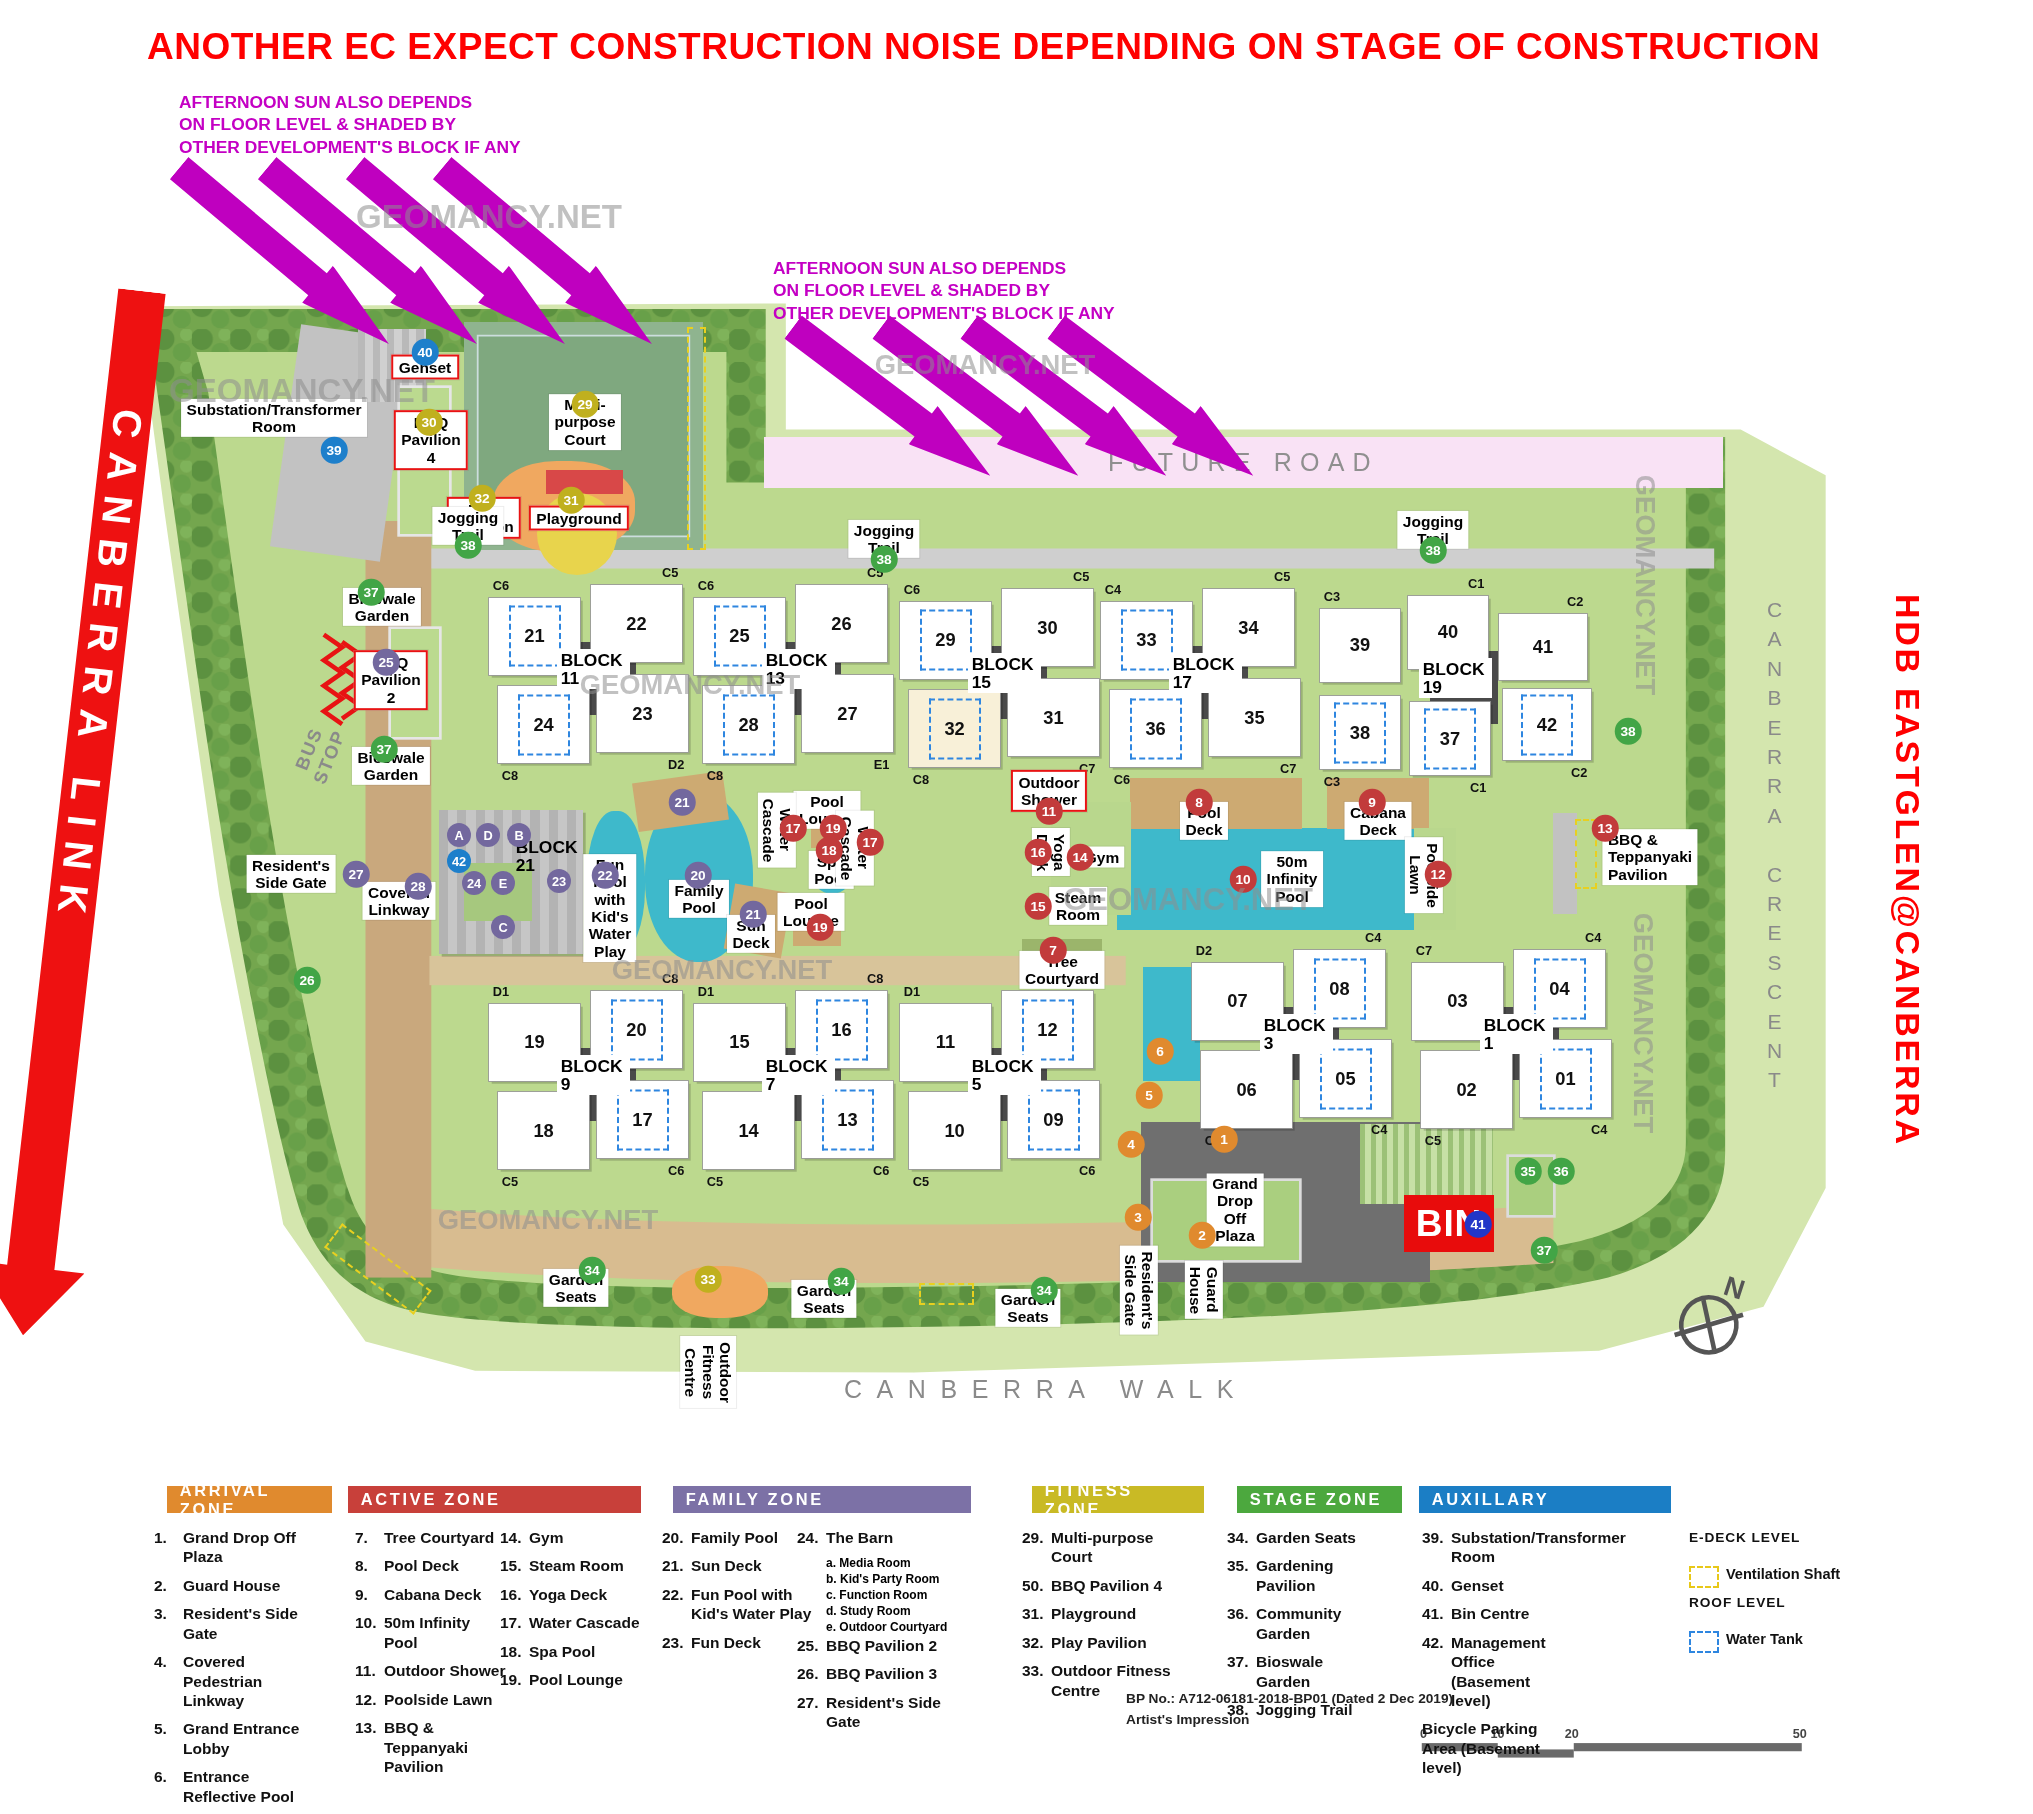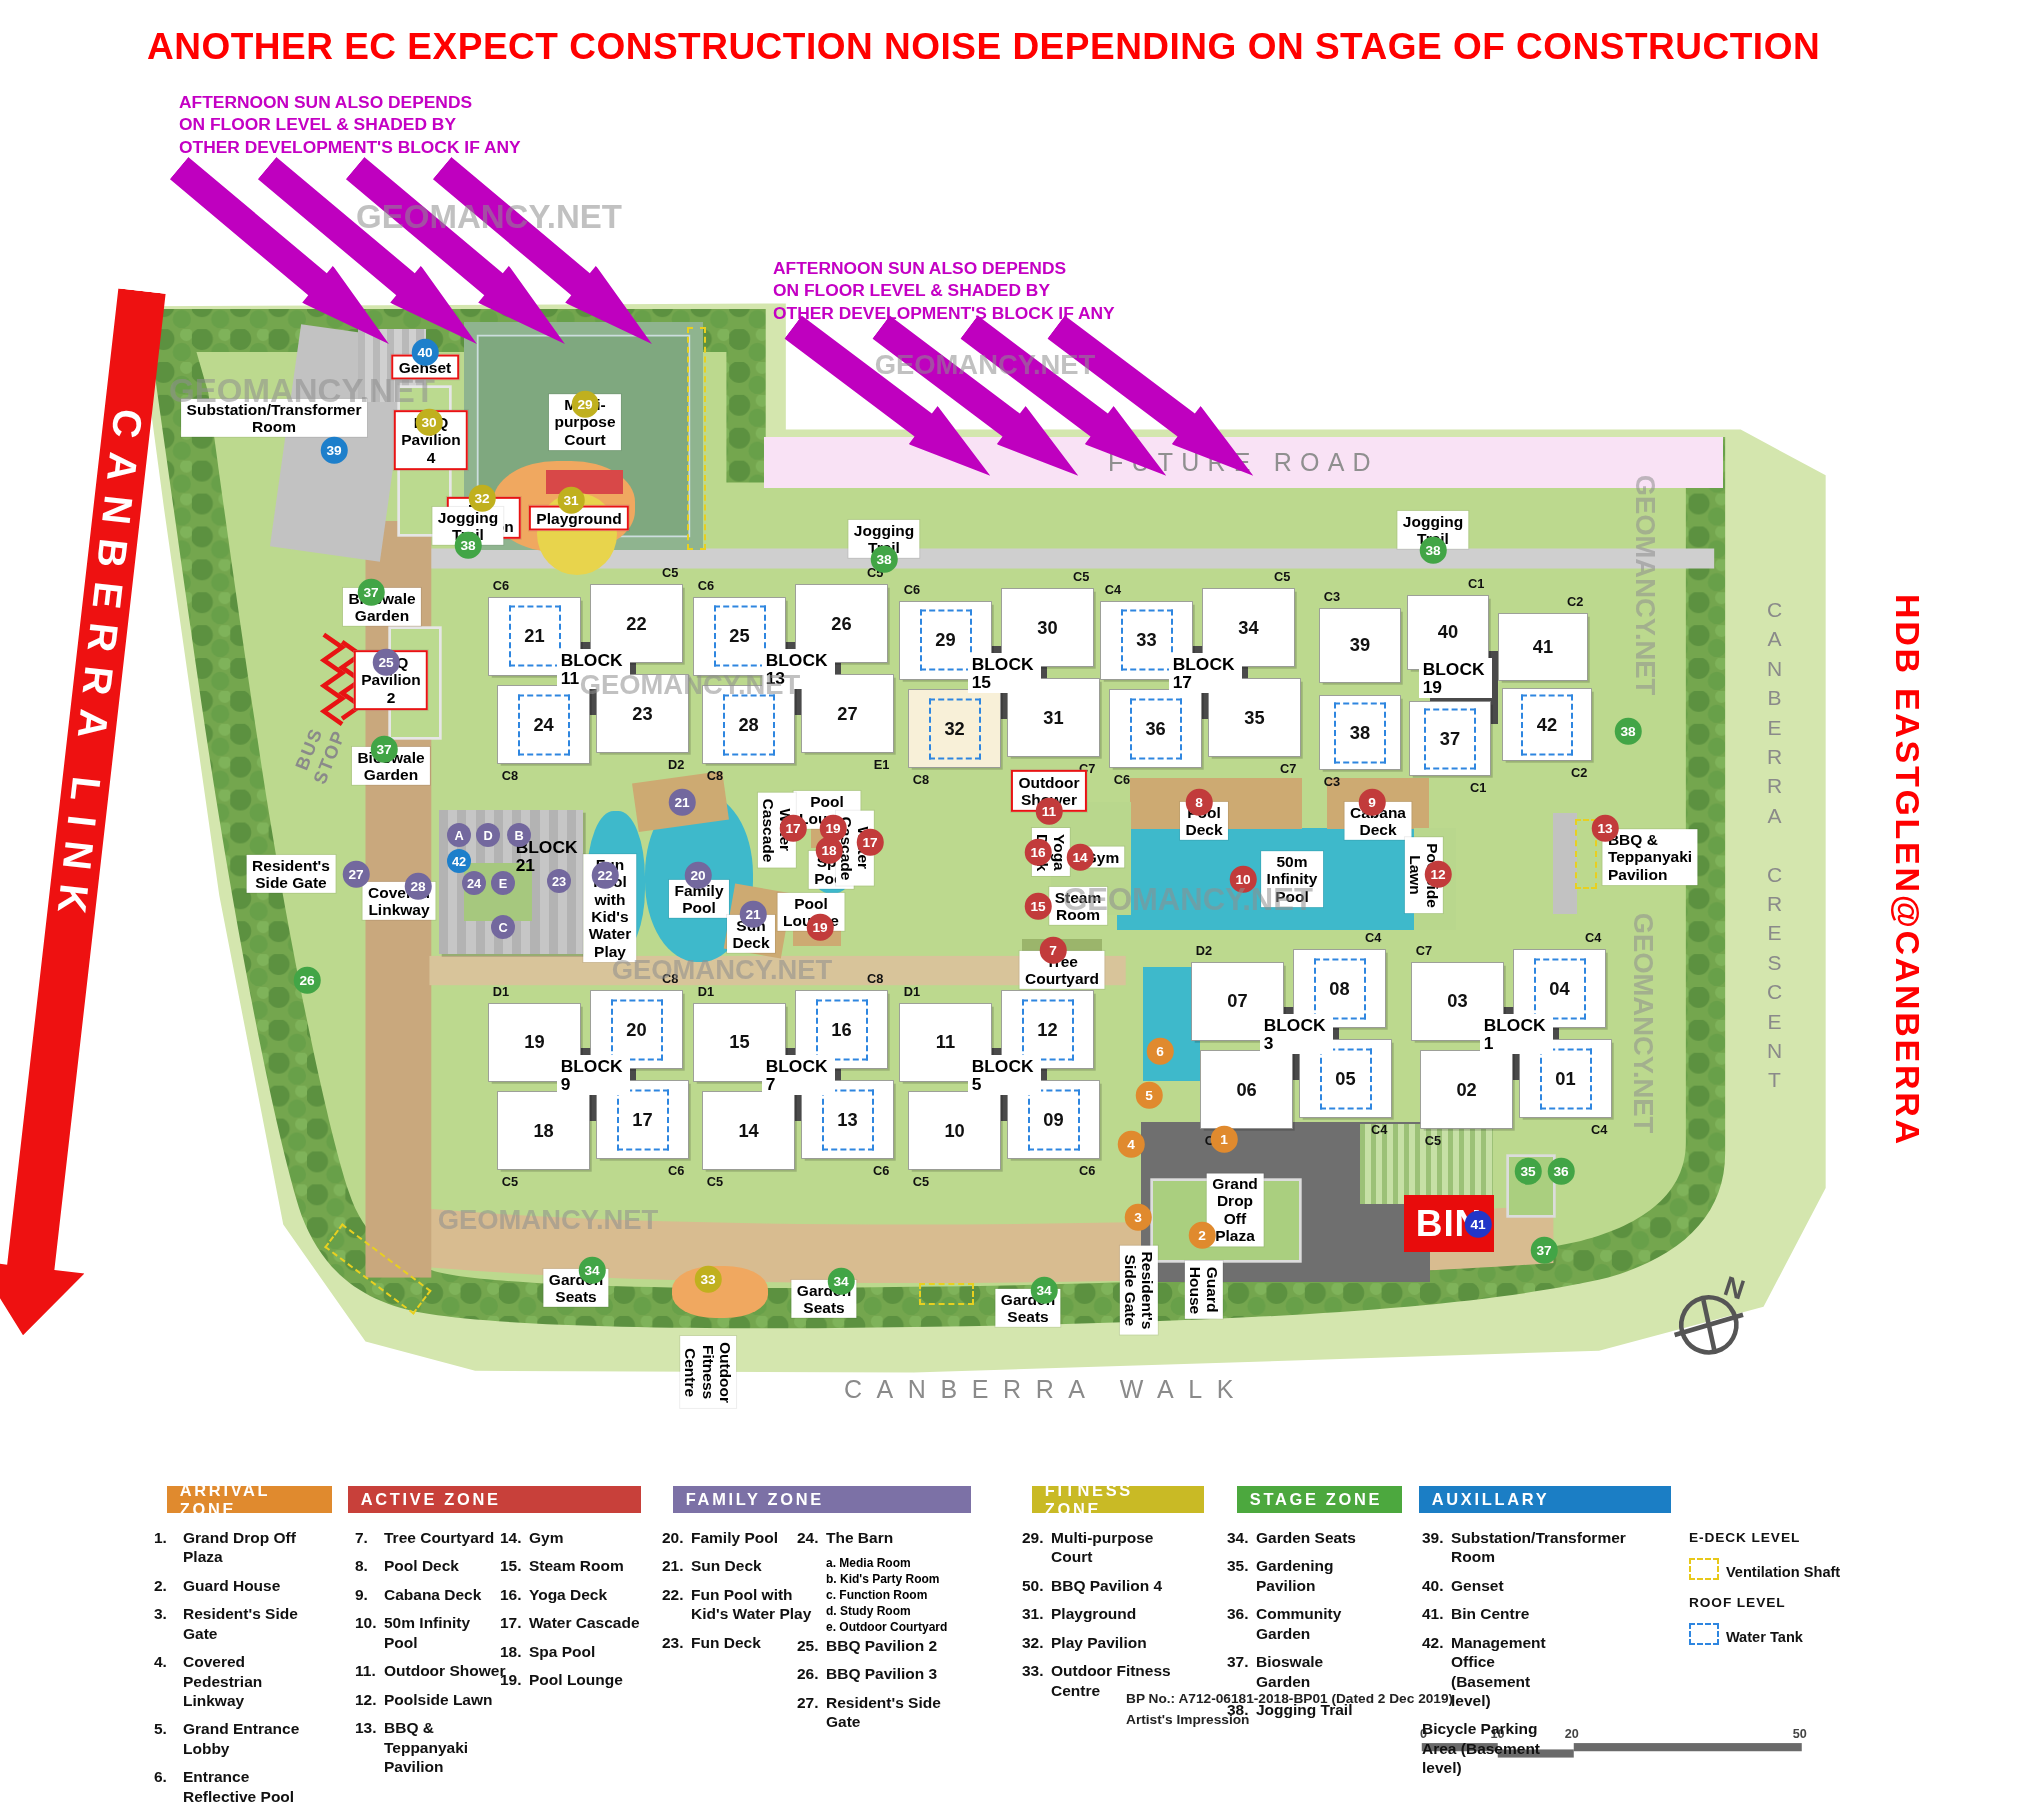--- a/index.html
+++ b/index.html
@@ -59,21 +59,21 @@
 
   
   .zone-header{height:27.4px;color:#fff;font-size:16.4px;font-weight:bold;letter-spacing:2.7px;display:flex;align-items:center;padding:0 12.8px;}
   .litem{display:flex;font-size:15.5px;color:#111;font-weight:bold;margin-bottom:9.1px;line-height:1.25;}
   .litem .no{width:29px;flex:none;}
   .litem .tx{white-space:pre-line;}
   .lsub{font-size:12px;font-weight:bold;margin:0.9px 0 0.9px 29px;line-height:1.25;}
   .lvl-title{font-size:13.7px;font-weight:bold;letter-spacing:0.9px;color:#111;}
   .swatch{width:25.6px;height:18.3px;border:2.7px dashed #e8c818;display:inline-block;vertical-align:middle;margin-right:7.3px;}
   .swatch.blue{border-color:#2e86e0;}
-  .lvl-item{font-size:14.6px;font-weight:bold;color:#111;display:flex;align-items:flex-end;margin-top:13px;}
+  .lvl-item{font-size:14.6px;font-weight:bold;color:#111;display:flex;align-items:flex-start;margin-top:21px;}
 
   .bp-note{font-size:13.7px;font-weight:bold;color:#222;line-height:1.5;white-space:pre-line;}
 
   .binbox{background:#e80c0c;display:flex;align-items:center;justify-content:center;color:#fff;font-weight:bold;font-size:37px;letter-spacing:0.9px;}
   .vent{border:2.7px dashed #e8d020;}
   .zig{stroke:#e81313;stroke-width:5;fill:none;}
 </style>
 </head>
 <body>
 

